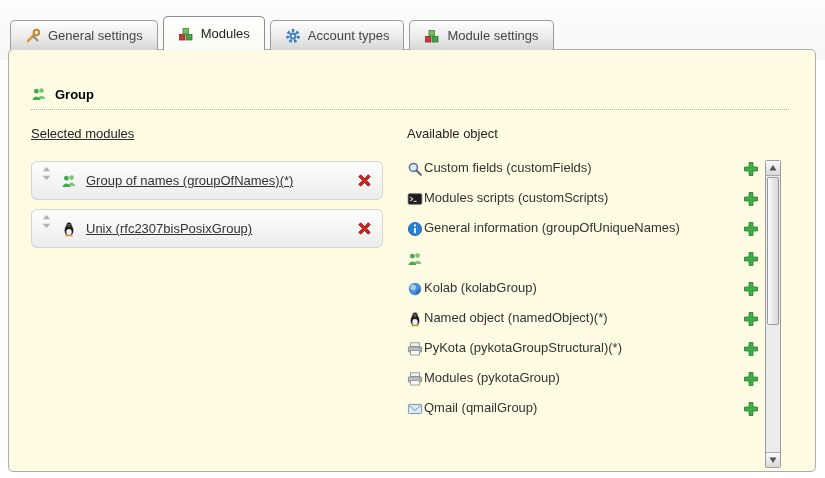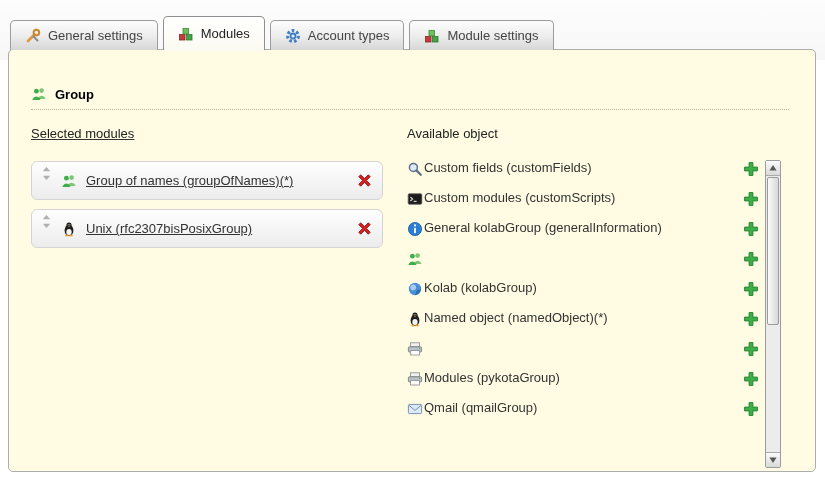--- a/index.html
+++ b/index.html
@@ -231,37 +231,37 @@
             </button>
           </div>
           <div class="av-row">
             <span class="icon">
               <svg viewBox="0 0 16 16">
                 <rect x="1.2" y="2.8" width="13.6" height="10.4" rx="1.2" fill="#1c1c1c" stroke="#555" stroke-width="0.8"></rect>
                 <polyline points="3.4,6 5.6,8 3.4,10" fill="none" stroke="#cfcfcf" stroke-width="1.2"></polyline>
                 <line x1="6.6" y1="10.4" x2="9.6" y2="10.4" stroke="#cfcfcf" stroke-width="1.2"></line>
               </svg>
             </span>
-            <span class="av-label">Custom modules (customScripts)</span>
+            <span class="av-label">Modules scripts (customScripts)</span>
             <button class="add-btn">
               <svg viewBox="0 0 16 16">
                 <path d="M6.1 1.6 h3.8 v4.5 h4.5 v3.8 h-4.5 v4.5 h-3.8 v-4.5 h-4.5 v-3.8 h4.5 z" fill="#3fae49" stroke="#2b China8a38" stroke-width="0"></path>
                 <path d="M6.1 1.6 h3.8 v4.5 h4.5 v3.8 h-4.5 v4.5 h-3.8 v-4.5 h-4.5 v-3.8 h4.5 z" fill="#3fae49" stroke="#2c8a38" stroke-width="1"></path>
               </svg>
             </button>
           </div>
           <div class="av-row">
             <span class="icon">
               <svg viewBox="0 0 16 16">
                 <circle cx="8" cy="8" r="6.6" fill="#2a7fd4" stroke="#1d5e9f" stroke-width="0.8"></circle>
                 <rect x="7.1" y="6.7" width="1.8" height="5.6" rx="0.7" fill="#fff"></rect>
                 <circle cx="8" cy="4.4" r="1.15" fill="#fff"></circle>
               </svg>
             </span>
-            <span class="av-label">General kolabGroup (generalInformation)</span>
+            <span class="av-label">General information (groupOfUniqueNames)</span>
             <button class="add-btn">
               <svg viewBox="0 0 16 16">
                 <path d="M6.1 1.6 h3.8 v4.5 h4.5 v3.8 h-4.5 v4.5 h-3.8 v-4.5 h-4.5 v-3.8 h4.5 z" fill="#3fae49" stroke="#2b China8a38" stroke-width="0"></path>
                 <path d="M6.1 1.6 h3.8 v4.5 h4.5 v3.8 h-4.5 v4.5 h-3.8 v-4.5 h-4.5 v-3.8 h4.5 z" fill="#3fae49" stroke="#2c8a38" stroke-width="1"></path>
               </svg>
             </button>
           </div>
           <div class="av-row">
             <span class="icon">
               <svg viewBox="0 0 16 16">
@@ -317,20 +317,21 @@
           </div>
           <div class="av-row">
             <span class="icon">
               <svg viewBox="0 0 16 16">
                 <rect x="3.4" y="1.8" width="9.2" height="4" fill="#f0f0f0" stroke="#8a8a8a" stroke-width="0.8"></rect>
                 <rect x="1.4" y="5.8" width="13.2" height="5.2" rx="1" fill="#b9c0c7" stroke="#777" stroke-width="0.8"></rect>
                 <rect x="3.6" y="9.6" width="8.8" height="4.4" fill="#ffffff" stroke="#8a8a8a" stroke-width="0.8"></rect>
                 <circle cx="12.6" cy="7.4" r="0.7" fill="#4fae4f"></circle>
               </svg>
             </span>
+            <span class="av-label">PyKota (pykotaGroupStructural)(*)</span>
             <button class="add-btn">
               <svg viewBox="0 0 16 16">
                 <path d="M6.1 1.6 h3.8 v4.5 h4.5 v3.8 h-4.5 v4.5 h-3.8 v-4.5 h-4.5 v-3.8 h4.5 z" fill="#3fae49" stroke="#2b China8a38" stroke-width="0"></path>
                 <path d="M6.1 1.6 h3.8 v4.5 h4.5 v3.8 h-4.5 v4.5 h-3.8 v-4.5 h-4.5 v-3.8 h4.5 z" fill="#3fae49" stroke="#2c8a38" stroke-width="1"></path>
               </svg>
             </button>
           </div>
           <div class="av-row">
             <span class="icon">
               <svg viewBox="0 0 16 16">

